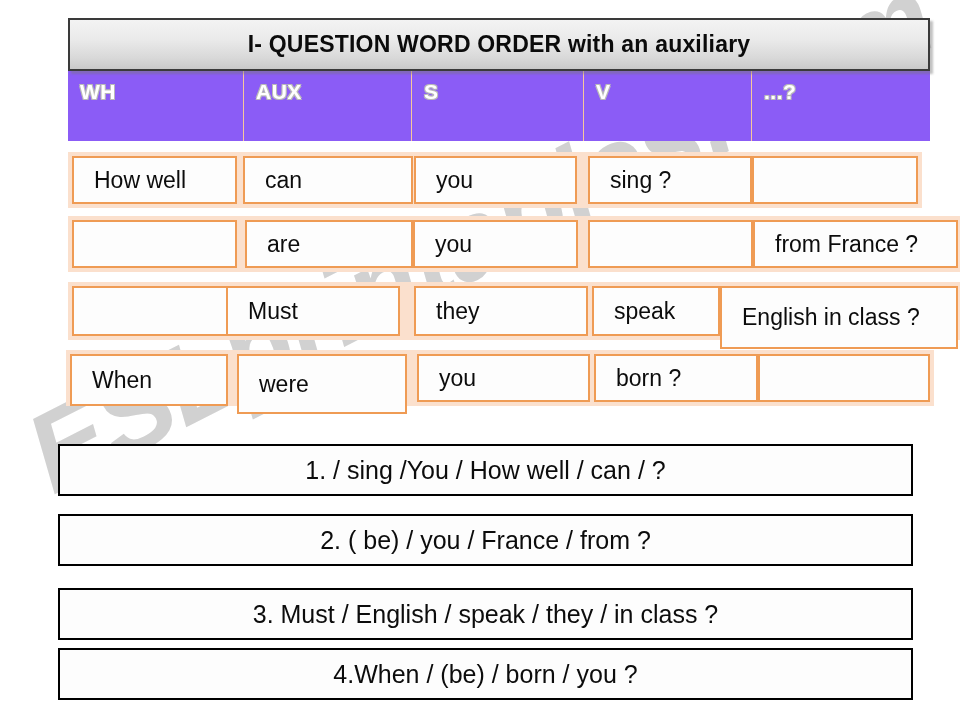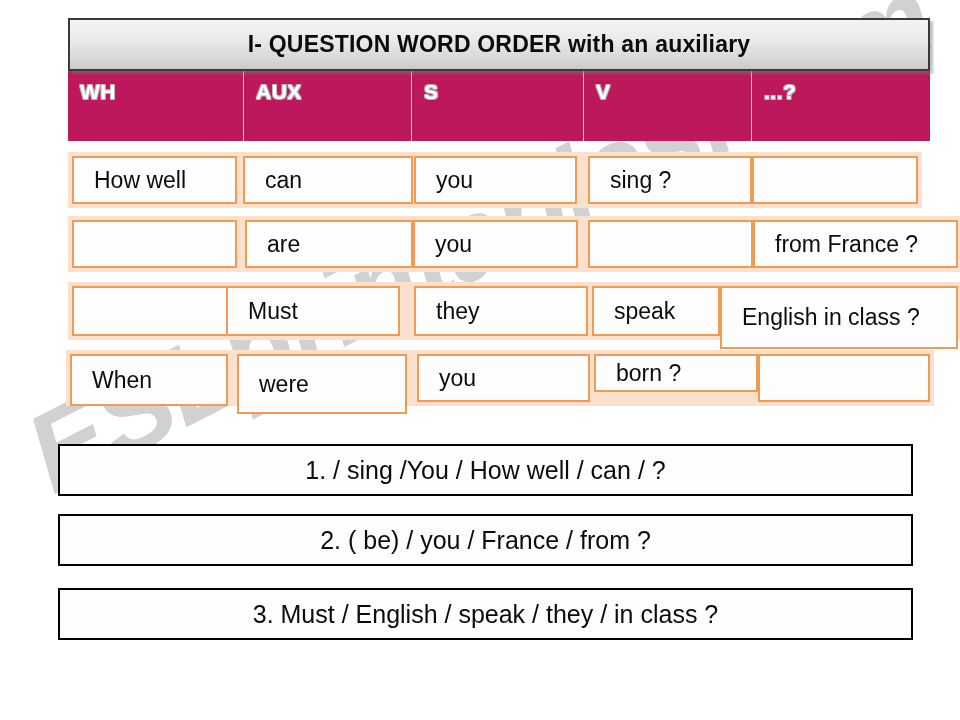--- a/index.html
+++ b/index.html
@@ -63,21 +63,21 @@
     white-space: nowrap;
   }
 
   
   #header-band {
     position: absolute;
     left: 68px;
     top: 71px;
     width: 862px;
     height: 70px;
-    background: #be185d;
+    background: #8b5cf6;
     z-index: 6;
   }
   .hdr-cell {
     position: absolute;
     top: 0;
     height: 70px;
     padding: 9px 0 0 12px;
     border-left: 1px solid #f7c79a;
   }
   .hdr-cell:first-child { border-left: none; }
@@ -212,30 +212,33 @@
   <div class="row-band" style="left:66px; top:350px; width:868px; height:56px;"></div>
   <div class="cell" style="left:70px; top:354px; width:158px; height:52px;">
     <span class="cell-text">When</span>
   </div>
   <div class="cell" style="left:237px; top:354px; width:170px; height:60px;">
     <span class="cell-text">were</span>
   </div>
   <div class="cell" style="left:417px; top:354px; width:173px; height:48px;">
     <span class="cell-text">you</span>
   </div>
-  <div class="cell" style="left:594px; top:354px; width:164px; height:38px;">
+  <div class="cell" style="left:594px; top:354px; width:164px; height:48px;">
     <span class="cell-text">born ?</span>
   </div>
   <div class="cell" style="left:758px; top:354px; width:172px; height:48px;">
     <span class="cell-text"></span>
   </div>
 
   <div class="exercise-box" style="top:444px;">
     <span class="exercise-text">1.  / sing /You /  How well / can / ?</span>
   </div>
   <div class="exercise-box" style="top:514px;">
     <span class="exercise-text">2. ( be) /  you / France / from  ?</span>
   </div>
   <div class="exercise-box" style="top:588px;text-align:right;">
     <span class="exercise-text">3. Must / English / speak / they / in class ?</span>
   </div>
+  <div class="exercise-box" style="top:648px;">
+    <span class="exercise-text">4.When / (be) / born / you ?</span>
+  </div>
 
 </div>
 
 </body></html>

